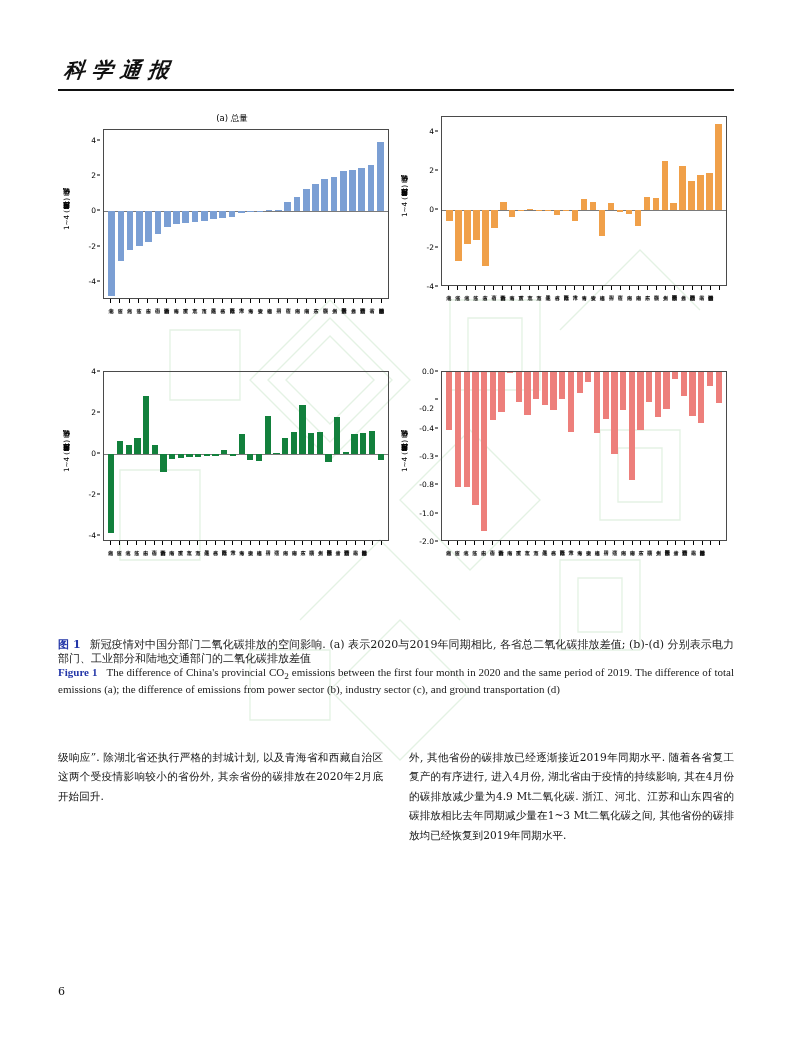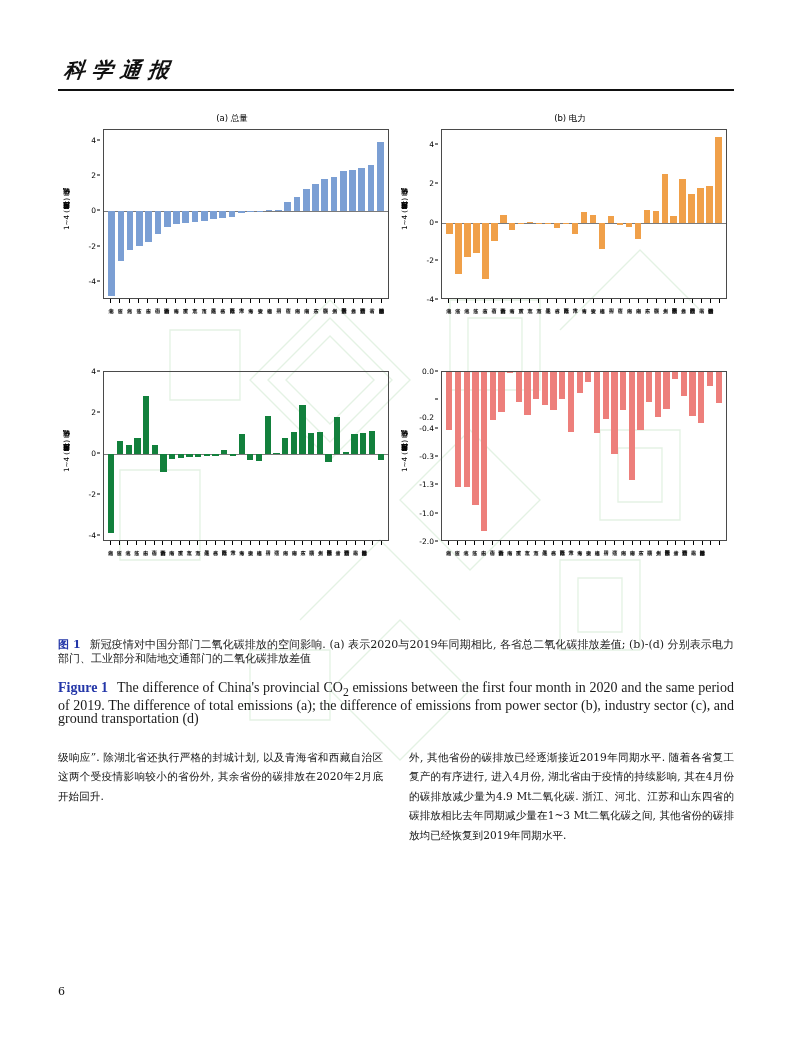--- a/index.html
+++ b/index.html
@@ -61,21 +61,21 @@
   .xlabels{position:absolute;left:45px;top:179px;width:286px;height:62px;
            display:flex;padding:0 3px;box-sizing:border-box;}
   .xlabslot{flex:1 1 0;display:flex;justify-content:center;align-items:flex-start;}
   .xlabslot span{
     writing-mode:vertical-rl;font-family:"DejaVu Sans",sans-serif;
     font-size:5.1px;line-height:5.6px;color:#111;white-space:nowrap;letter-spacing:0;
   }
   
   .caption{position:absolute;left:58px;top:638px;width:676px;z-index:3;}
   .cap-cn{font-family:"DejaVu Serif",serif;font-size:11px;line-height:13.5px;color:#1a1a1a;text-align:justify;}
-  .cap-en{font-family:"Liberation Serif",serif;font-size:14px;line-height:13px;color:#1a1a1a;text-align:justify;margin-top:16px;}
+  .cap-en{font-family:"Liberation Serif",serif;font-size:11px;line-height:13px;color:#1a1a1a;text-align:justify;margin-top:1px;}
   .cap-lbl{color:#2336a8;font-weight:700;}
   .cap-cn .cap-lbl{margin-right:9px;}
   .cap-en .cap-lbl{margin-right:9px;}
   
   .body{position:absolute;left:58px;top:748px;width:676px;height:250px;z-index:3;
         display:flex;gap:26px;}
   .col{width:325px;font-family:"DejaVu Serif",serif;font-size:10.6px;
        line-height:19.4px;color:#131313;text-align:justify;text-justify:inter-ideograph;}
   .col p{margin:0;}
   .indent{text-indent:2em;}
@@ -411,21 +411,20 @@
               <div class="xlabslot">
                 <span>云南省</span>
               </div>
               <div class="xlabslot">
                 <span>新疆维吾尔自治区</span>
               </div>
             </div>
           </div>
         </div>
         <div class="panel p-b">
-          <div class="panel-title">(b) 电力</div>
           <div class="plotwrap">
             <div class="ylabel">
               <span>1~4月排放总差值 (Mt二氧化碳)</span>
             </div>
             <div class="yticks">
               <div class="ytick" style="top: 19.4545px;">4</div>
               <div class="ytickmark" style="top: 19.4545px;"></div>
               <div class="ytick" style="top: 58.0909px;">2</div>
               <div class="ytickmark" style="top: 58.0909px;"></div>
               <div class="ytick" style="top: 96.7273px;">0</div>
@@ -1042,27 +1041,27 @@
           </div>
         </div>
         <div class="panel p-d">
           <div class="plotwrap">
             <div class="ylabel">
               <span>1~4月排放总差值 (Mt二氧化碳)</span>
             </div>
             <div class="yticks">
               <div class="ytick" style="top: 4px;">0.0</div>
               <div class="ytickmark" style="top: 4px;"></div>
-              <div class="ytick" style="top: 50px;">-0.2</div>
+              <div class="ytick" style="top: 41px;">-0.2</div>
               <div class="ytickmark" style="top: 32.3333px;"></div>
               <div class="ytick" style="top: 60.6667px;">-0.4</div>
               <div class="ytickmark" style="top: 60.6667px;"></div>
               <div class="ytick" style="top: 89px;">-0.3</div>
               <div class="ytickmark" style="top: 89px;"></div>
-              <div class="ytick" style="top: 117.333px;">-1.3</div>
+              <div class="ytick" style="top: 117.333px;">-0.8</div>
               <div class="ytickmark" style="top: 117.333px;"></div>
               <div class="ytick" style="top: 145.667px;">-1.0</div>
               <div class="ytickmark" style="top: 145.667px;"></div>
               <div class="ytick" style="top: 174px;">-2.0</div>
               <div class="ytickmark" style="top: 174px;"></div>
             </div>
             <div class="axes">
               <div class="bars">
                 <div class="barslot">
                   <div class="bar" title="湖北省: -0.41" style="top: 0px; height: 58.0833px; background: rgb(237, 127, 123);"></div>

